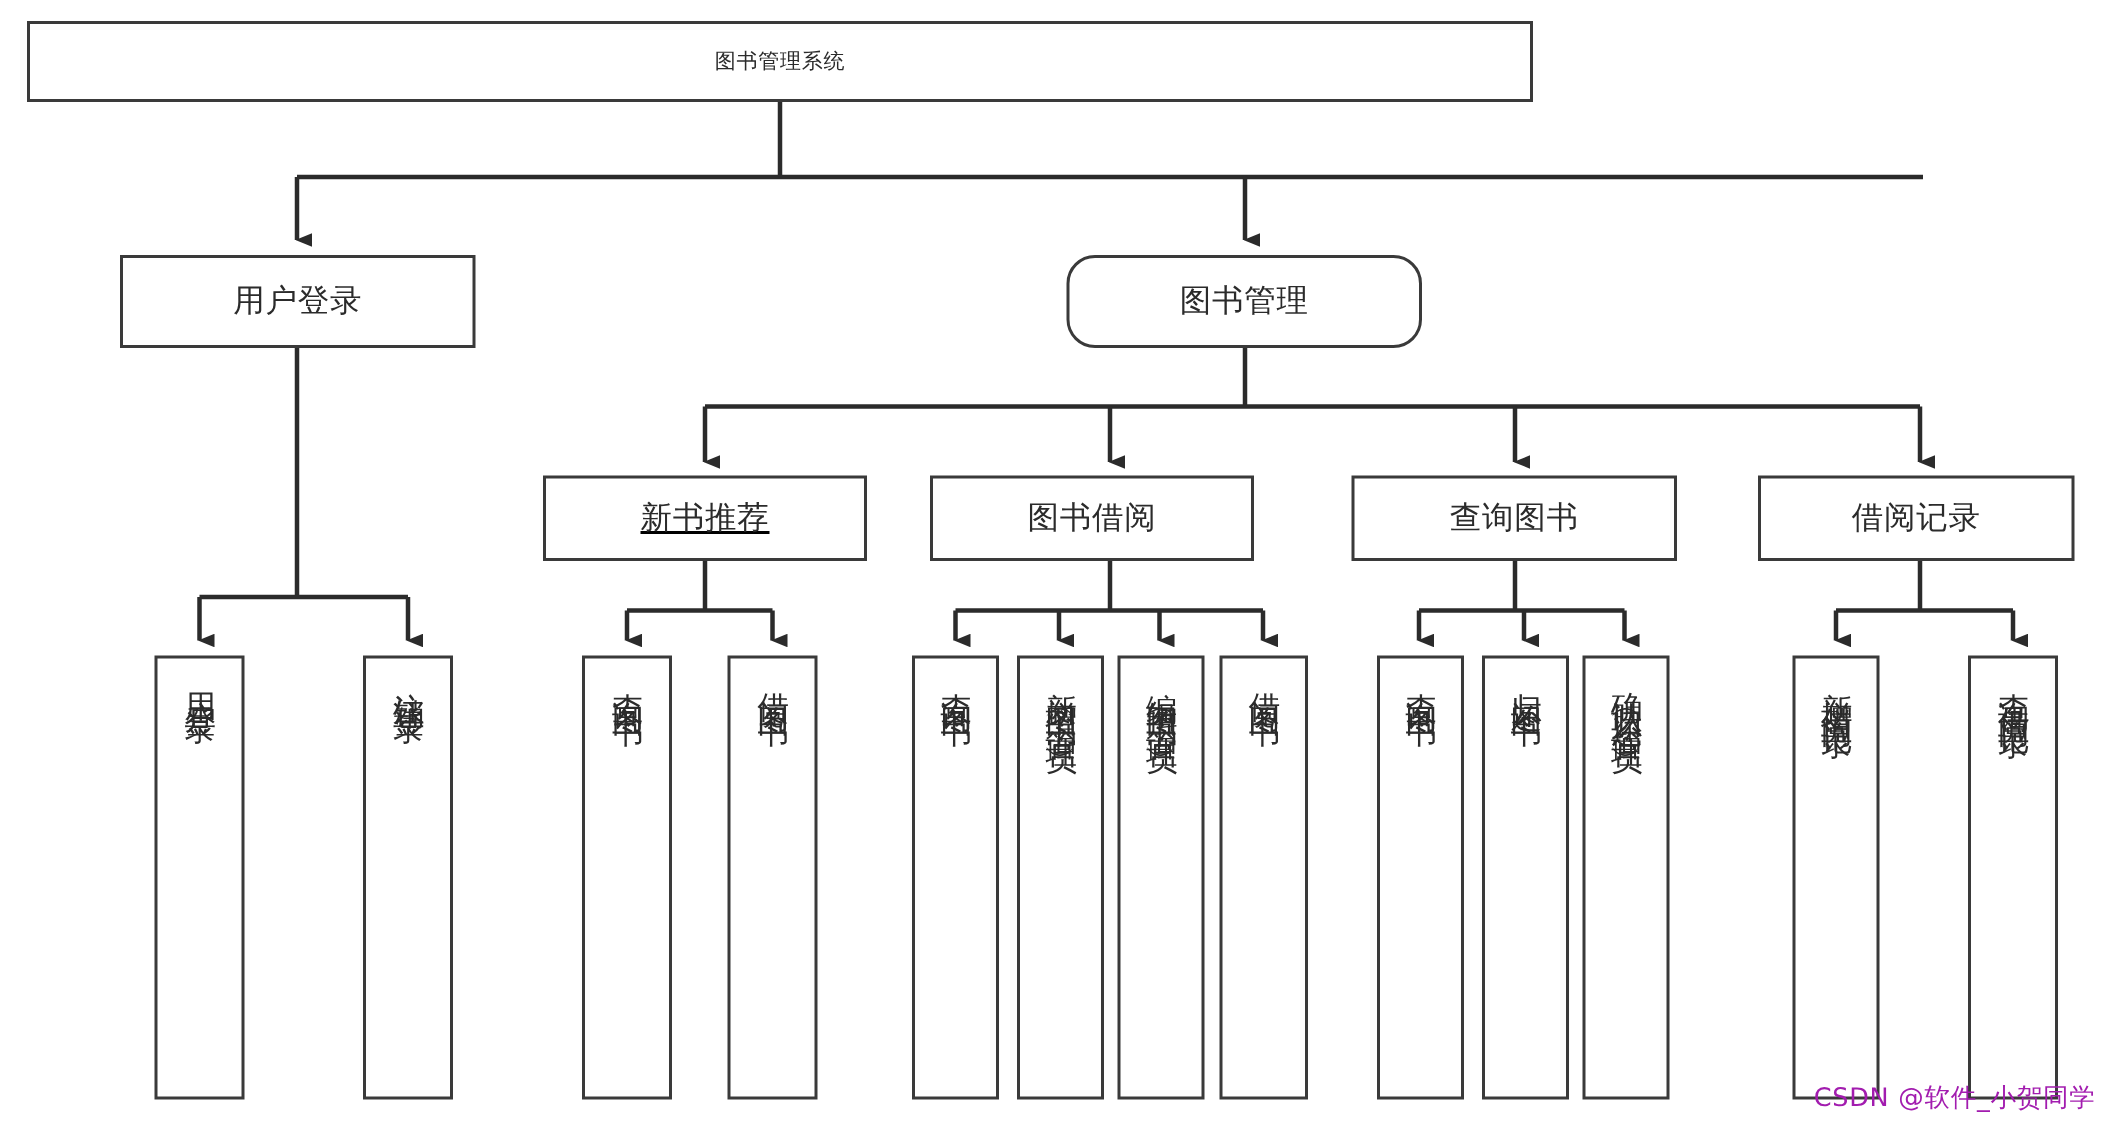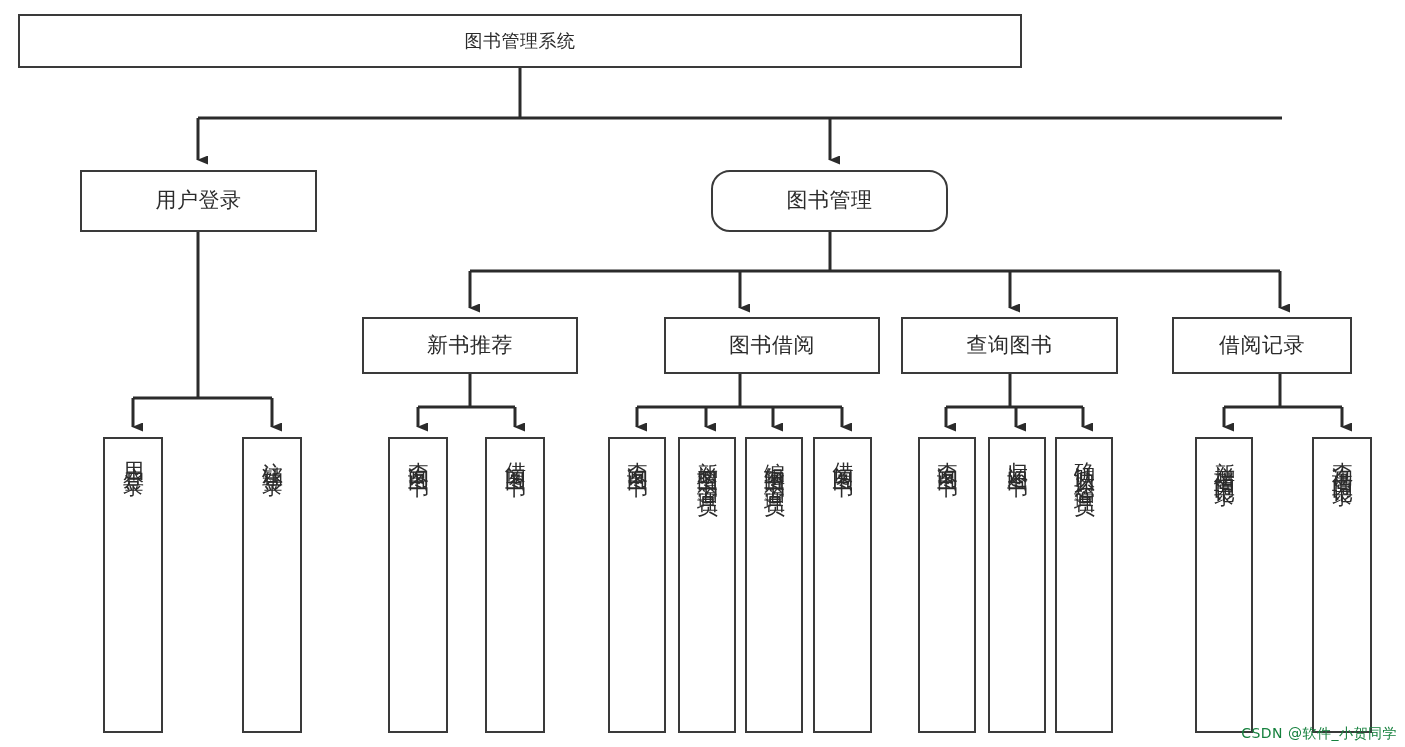--- a/index.html
+++ b/index.html
@@ -36,42 +36,42 @@
     justify-content: center;
     overflow: hidden;
   }
   .node-label-h {
     font-size: 21px;
     color: #2b2b2b;
     line-height: 1.2;
     white-space: nowrap;
     letter-spacing: 0.5px;
   }
-  .node-box.root .node-label-h { font-size: 18px; }
+  .node-box.root .node-label-h { font-size: 14px; }
   .node-box.leaf {
     align-items: flex-start;
     justify-content: center;
     padding-top: 6px;
   }
   .node-label-v {
     font-size: 21px;
     color: #2b2b2b;
     writing-mode: vertical-rl;
     text-orientation: upright;
     letter-spacing: 5px;
     line-height: 1;
     white-space: nowrap;
     text-align: left;
   }
   .watermark {
     position: absolute;
     right: 8px;
     bottom: 4px;
-    font-size: 14px;
-    color: #15803d;
+    font-size: 17px;
+    color: #a21caf;
     white-space: nowrap;
     letter-spacing: 0.5px;
     margin-top: 45px;
   }
 </style>
 </head>
 <body>
 
 <div id="diagram-root">
 
@@ -141,30 +141,30 @@
     <span class="node-label-h">图书管理系统</span>
   </div>
 
   <div class="node-box" style="left:80px; top:170px; width:237px; height:62px;">
     <span class="node-label-h">用户登录</span>
   </div>
   <div class="node-box" style="left:711px; top:170px; width:237px; height:62px;border-radius:19px;">
     <span class="node-label-h">图书管理</span>
   </div>
 
-  <div class="node-box" style="left:362px; top:317px; width:216px; height:57px;">
+  <div class="node-box" style="left:362px; top:317px; width:216px; height:57px;text-decoration:underline;">
     <span class="node-label-h">新书推荐</span>
   </div>
-  <div class="node-box" style="left:664px; top:317px; width:216px; height:57px;">
+  <div class="node-box" style="left:620px; top:317px; width:216px; height:57px;">
     <span class="node-label-h">图书借阅</span>
   </div>
   <div class="node-box" style="left:901px; top:317px; width:217px; height:57px;">
     <span class="node-label-h">查询图书</span>
   </div>
-  <div class="node-box" style="left:1172px; top:317px; width:180px; height:57px;">
+  <div class="node-box" style="left:1172px; top:317px; width:211px; height:57px;">
     <span class="node-label-h">借阅记录</span>
   </div>
 
   <div class="node-box leaf" style="left:103px; top:437px; width:60px; height:296px;">
     <span class="node-label-v">用户登录</span>
   </div>
   <div class="node-box leaf" style="left:242px; top:437px; width:60px; height:296px;">
     <span class="node-label-v">注销登录</span>
   </div>
 

